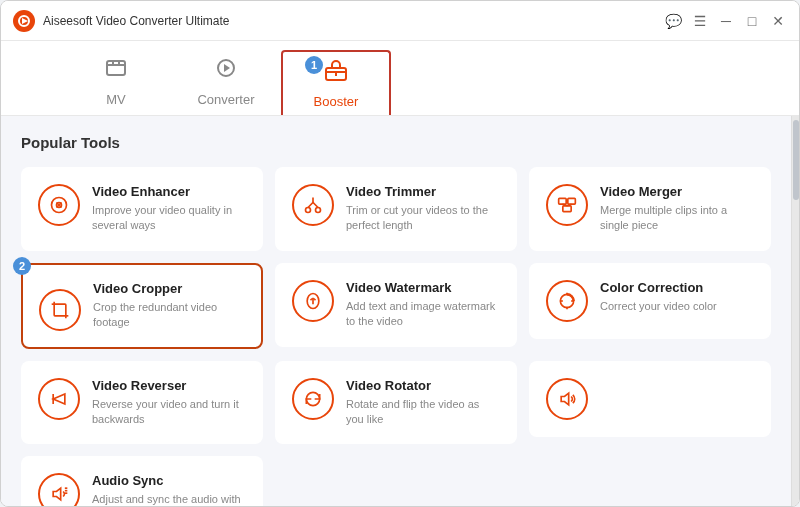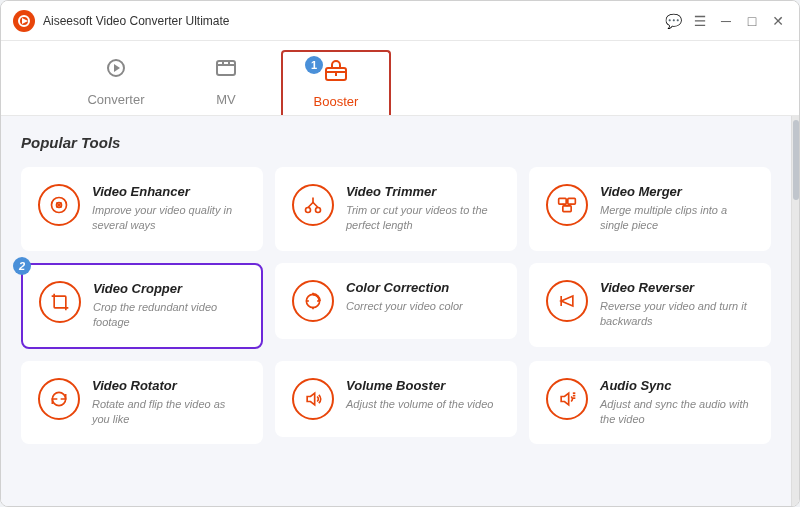--- a/index.html
+++ b/index.html
@@ -120,21 +120,20 @@
       display: flex;
       align-items: center;
       justify-content: center;
       font-weight: bold;
     }
     
     .content-area {
       flex: 1;
       display: flex;
       overflow: hidden;
-      font-style: italic;
     }
     .main-content {
       flex: 1;
       padding: 18px 20px;
       overflow-y: auto;
       background: #f5f6fa;
     }
     .main-content::-webkit-scrollbar {
       width: 6px;
     }
@@ -158,21 +157,22 @@
       border-radius: 8px;
       padding: 16px;
       display: flex;
       align-items: flex-start;
       gap: 12px;
       cursor: pointer;
       border: 1.5px solid transparent;
       transition: border-color 0.2s;
     }
     .tool-card.highlighted {
-      border: 2px solid #6d28d9;
+      border: 2px solid #c2410c;
+      align-items: flex-end;
     }
     .tool-icon-circle {
       width: 42px;
       height: 42px;
       border-radius: 50%;
       border: 2px solid #e8450a;
       display: flex;
       align-items: center;
       justify-content: center;
       flex-shrink: 0;
@@ -244,36 +244,36 @@
       <span>─</span>
       <span>□</span>
       <span>✕</span>
     </div>
   </div>
 
   <div class="nav-tabs">
     <div class="nav-tab">
       <span class="tab-icon">
         <svg width="24" height="24" viewBox="0 0 24 24" fill="none" stroke="#888" stroke-width="2">
-          <circle cx="12" cy="12" r="8"></circle>
-          <polygon points="10,8 16,12 10,16" fill="#888" stroke="none"></polygon>
-        </svg>
-      </span>
-      <span class="nav-tab-label">Converter</span>
-    </div>
-    <div class="nav-tab">
-      <span class="tab-icon">
-        <svg width="24" height="24" viewBox="0 0 24 24" fill="none" stroke="#888" stroke-width="2">
           <rect x="3" y="5" width="18" height="14" rx="2"></rect>
           <line x1="3" y1="9" x2="21" y2="9"></line>
           <line x1="9" y1="5" x2="9" y2="9"></line>
           <line x1="15" y1="5" x2="15" y2="9"></line>
         </svg>
       </span>
       <span class="nav-tab-label">MV</span>
+    </div>
+    <div class="nav-tab">
+      <span class="tab-icon">
+        <svg width="24" height="24" viewBox="0 0 24 24" fill="none" stroke="#888" stroke-width="2">
+          <circle cx="12" cy="12" r="8"></circle>
+          <polygon points="10,8 16,12 10,16" fill="#888" stroke="none"></polygon>
+        </svg>
+      </span>
+      <span class="nav-tab-label">Converter</span>
     </div>
     <div class="nav-tab active toolbox-tab" style="position:relative;">
       <div class="badge-circle">1</div>
       <span class="tab-icon">
         <svg width="24" height="24" viewBox="0 0 24 24" fill="none" stroke="#e8450a" stroke-width="2">
           <rect x="2" y="10" width="20" height="12" rx="2"></rect>
           <path d="M8 10V7a4 4 0 0 1 8 0v3"></path>
           <line x1="12" y1="14" x2="12" y2="18"></line>
           <line x1="2" y1="14" x2="22" y2="14"></line>
         </svg>
@@ -350,20 +350,34 @@
                 <line x1="22" y1="19" x2="19" y2="19"></line>
               </svg>
             </div>
             <div class="tool-text">
               <div class="tool-name">Video Cropper</div>
               <div class="tool-desc">Crop the redundant video footage</div>
             </div>
           </div>
         </div>
 
+        <div class="tool-card-wrapper">
+          <div class="tool-card">
+            <div class="tool-icon-circle">
+              <svg width="20" height="20" viewBox="0 0 24 24" fill="none" stroke="#e8450a" stroke-width="2">
+                <path d="M12 3 C8 3 5 7 5 12 C5 17 8 21 12 21 C16 21 19 17 19 12 C19 7 16 3 12 3Z"></path>
+                <path d="M12 8 L12 16 M9 11 Q12 7 15 11"></path>
+              </svg>
+            </div>
+            <div class="tool-text">
+              <div class="tool-name">Video Watermark</div>
+              <div class="tool-desc">Add text and image watermark to the video</div>
+            </div>
+          </div>
+        </div>
 
         <div class="tool-card-wrapper">
           <div class="tool-card">
             <div class="tool-icon-circle">
               <svg width="20" height="20" viewBox="0 0 24 24" fill="none" stroke="#e8450a" stroke-width="2">
                 <circle cx="12" cy="12" r="8"></circle>
                 <path d="M12 4 A8 8 0 0 1 20 12" stroke="#e8450a" stroke-width="3" fill="none"></path>
                 <line x1="12" y1="2" x2="12" y2="5"></line>
                 <line x1="12" y1="19" x2="12" y2="22"></line>
                 <line x1="4" y1="12" x2="7" y2="12"></line>
@@ -412,24 +426,20 @@
 
         <div class="tool-card-wrapper">
           <div class="tool-card">
             <div class="tool-icon-circle">
               <svg width="20" height="20" viewBox="0 0 24 24" fill="none" stroke="#e8450a" stroke-width="2">
                 <polygon points="5,9 5,15 9,15 14,19 14,5 9,9" fill="none"></polygon>
                 <path d="M17 9 C19 11 19 13 17 15"></path>
                 <path d="M19 7 C22 10 22 14 19 17"></path>
               </svg>
             </div>
-            <div class="tool-text">
-              <div class="tool-name">Volume Booster</div>
-              <div class="tool-desc">Adjust the volume of the video</div>
-            </div>
           </div>
         </div>
 
         <div class="tool-card-wrapper">
           <div class="tool-card">
             <div class="tool-icon-circle">
               <svg width="20" height="20" viewBox="0 0 24 24" fill="none" stroke="#e8450a" stroke-width="2">
                 <polygon points="5,9 5,15 9,15 14,19 14,5 9,9" fill="none"></polygon>
                 <path d="M17 9 C19 11 19 13 17 15"></path>
                 <line x1="19" y1="5" x2="22" y2="5"></line>

